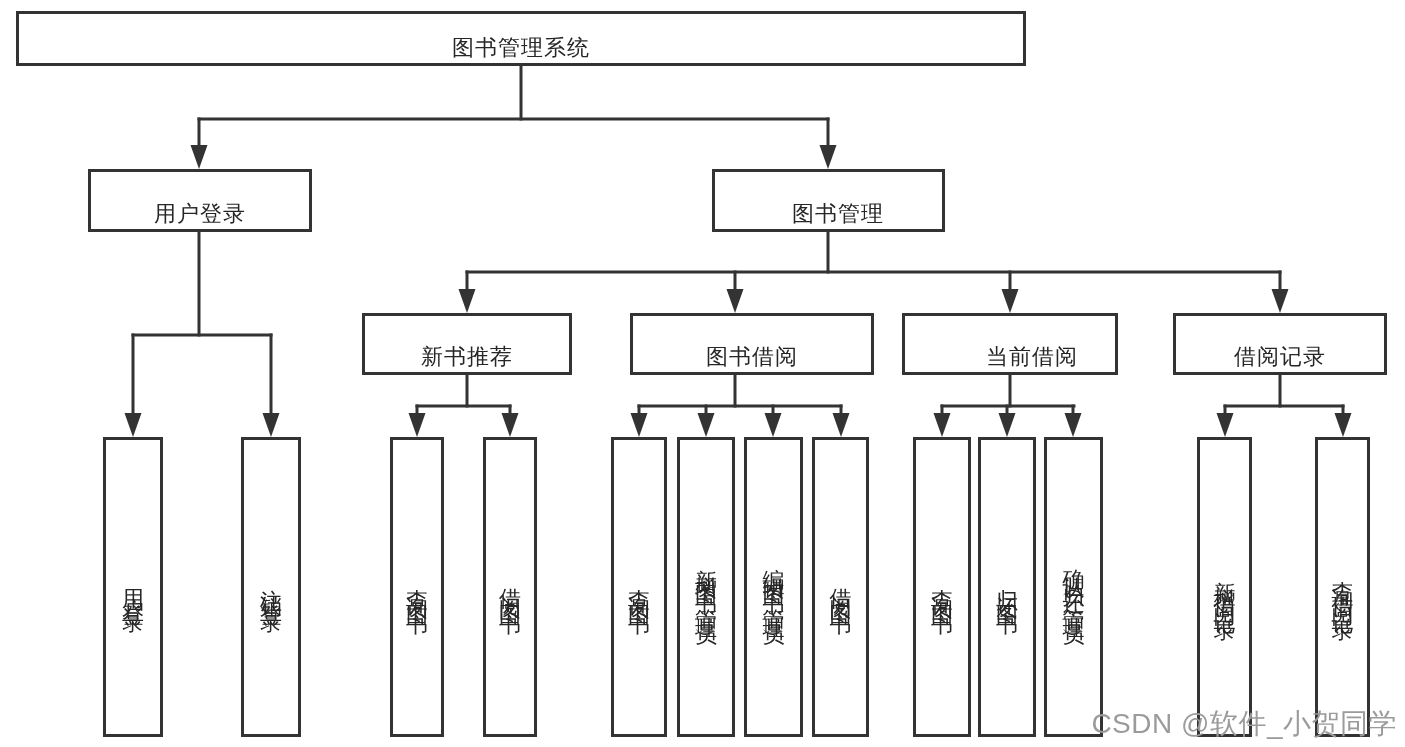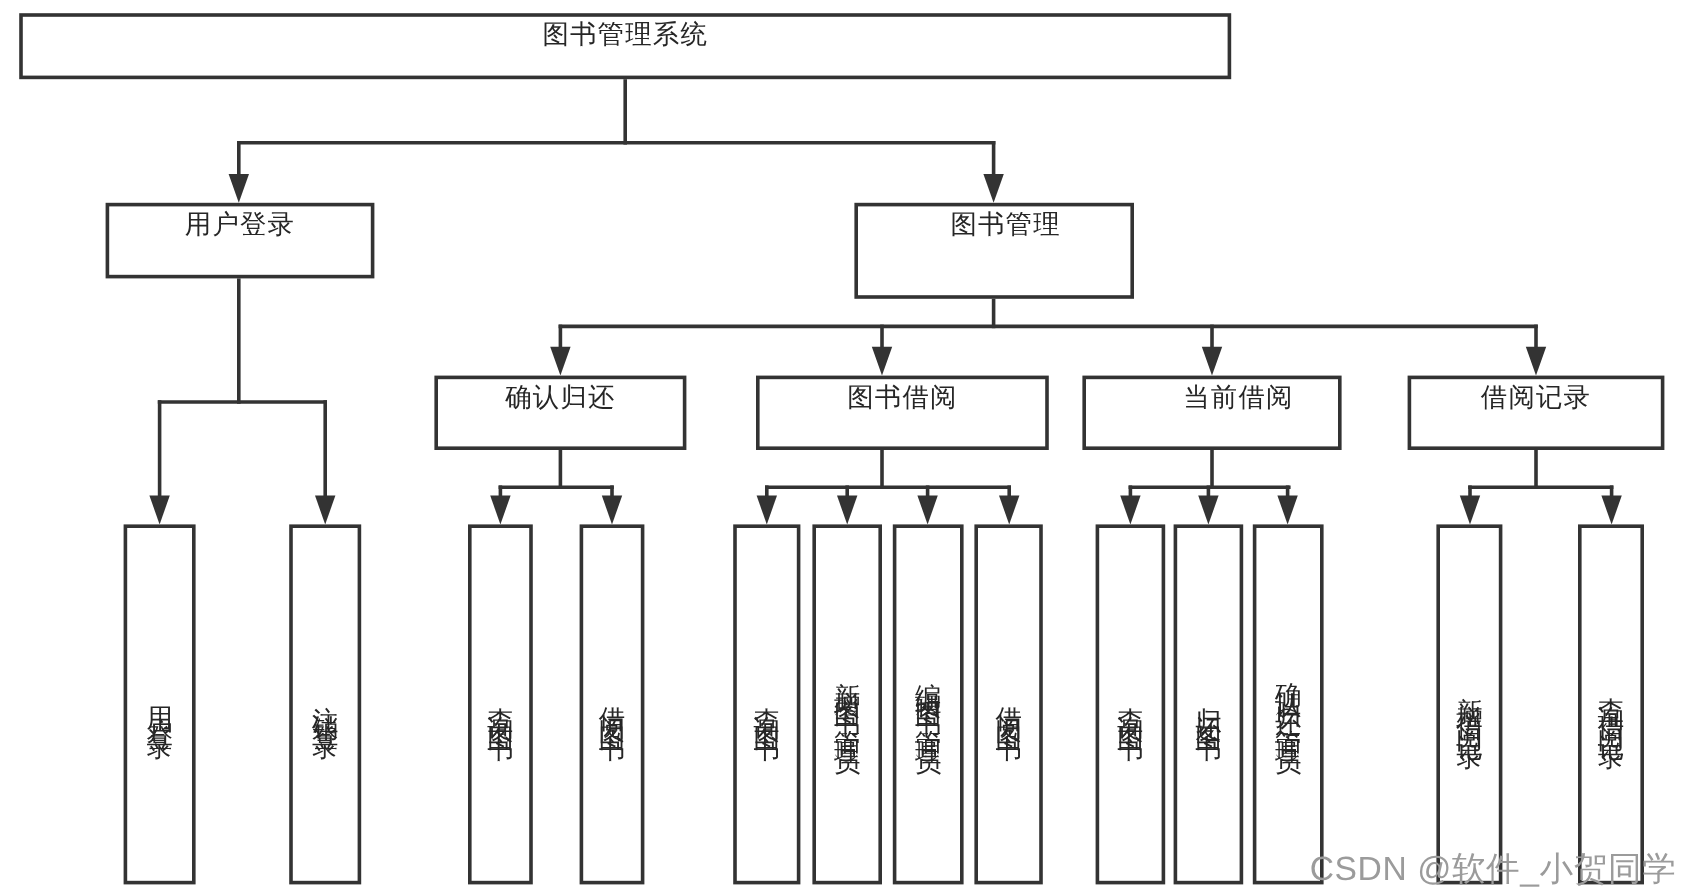--- a/index.html
+++ b/index.html
@@ -12,21 +12,21 @@
   *{box-sizing:border-box;}
   body{margin:0;background:#ffffff;font-family:"Liberation Sans","DejaVu Sans",sans-serif;}
   .canvas{
     position:relative;width:1405px;height:747px;background:#ffffff;overflow:hidden;
   }
   #connectors{position:absolute;left:0;top:0;width:1405px;height:747px;z-index:1;}
   #connectors line{stroke:var(--line);stroke-width:3;stroke-linecap:square;}
   #connectors polygon{fill:var(--line);}
   .hbox{
     position:absolute;z-index:2;
-    display:flex;align-items:flex-start;justify-content:center;
+    display:flex;align-items:flex-end;justify-content:center;
     border:3px solid var(--border);background:var(--fill);
     font-size:22px;letter-spacing:1px;color:var(--text);
   }
   .vbox{
     position:absolute;z-index:2;top:437px;height:300px;
     border:3px solid var(--border);background:var(--fill);
     writing-mode:vertical-rl;text-orientation:mixed;
     display:flex;align-items:center;justify-content:center;
     font-size:22px;letter-spacing:8px;color:var(--text);
   }
@@ -95,26 +95,26 @@
       <polygon points="1343,437 1334.5,413 1351.5,413"></polygon>
     </svg>
 
   <div class="hbox" style="left:16px;top:11px;width:1010px;height:55px;">
     <span>图书管理系统</span>
   </div>
 
   <div class="hbox" style="left:88px;top:169px;width:224px;height:63px;">
     <span>用户登录</span>
   </div>
-  <div class="hbox" style="left:712px;top:169px;width:233px;height:80px;padding-left:19px;">
+  <div class="hbox" style="left:712px;top:169px;width:233px;height:63px;padding-left:19px;">
     <span>图书管理</span>
   </div>
 
   <div class="hbox" style="left:362px;top:313px;width:210px;height:62px;">
-    <span>确认归还</span>
+    <span>新书推荐</span>
   </div>
   <div class="hbox" style="left:630px;top:313px;width:244px;height:62px;">
     <span>图书借阅</span>
   </div>
   <div class="hbox" style="left:902px;top:313px;width:216px;height:62px;padding-left:44px;">
     <span>当前借阅</span>
   </div>
   <div class="hbox" style="left:1173px;top:313px;width:214px;height:62px;">
     <span>借阅记录</span>
   </div>

